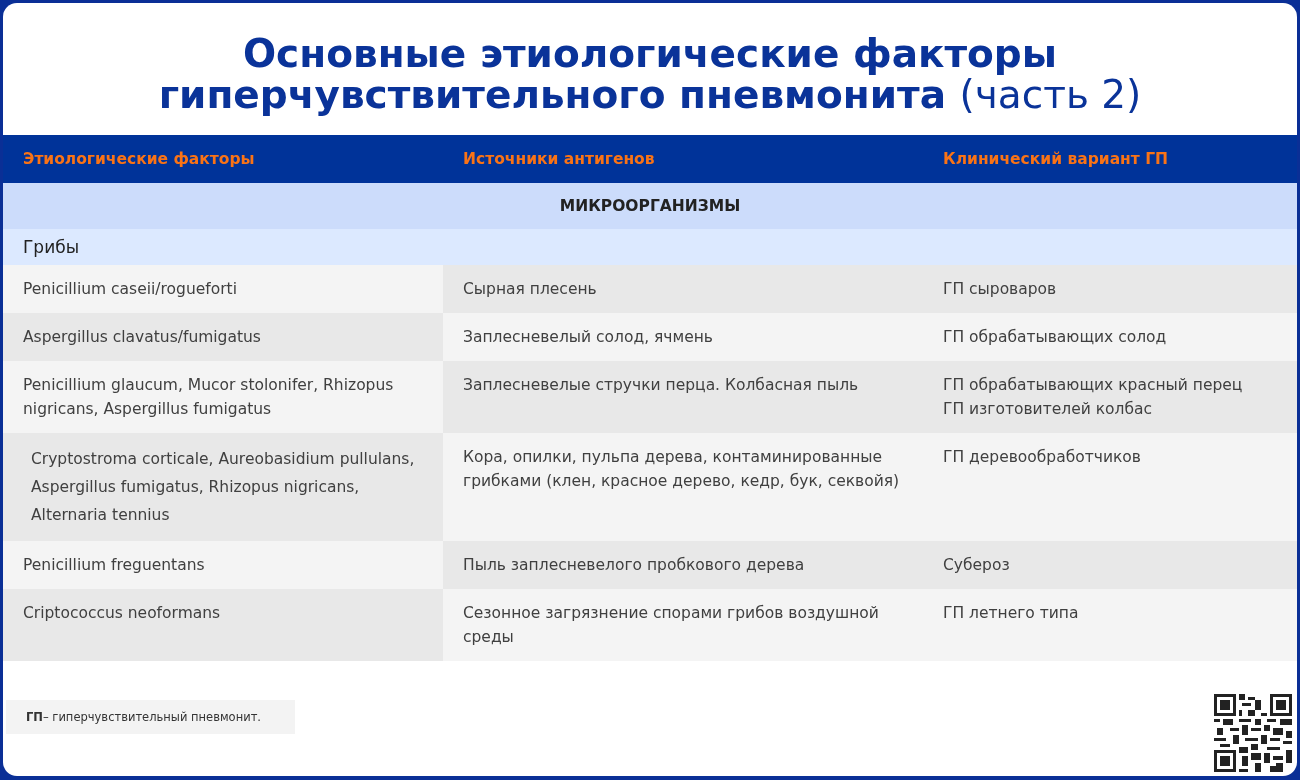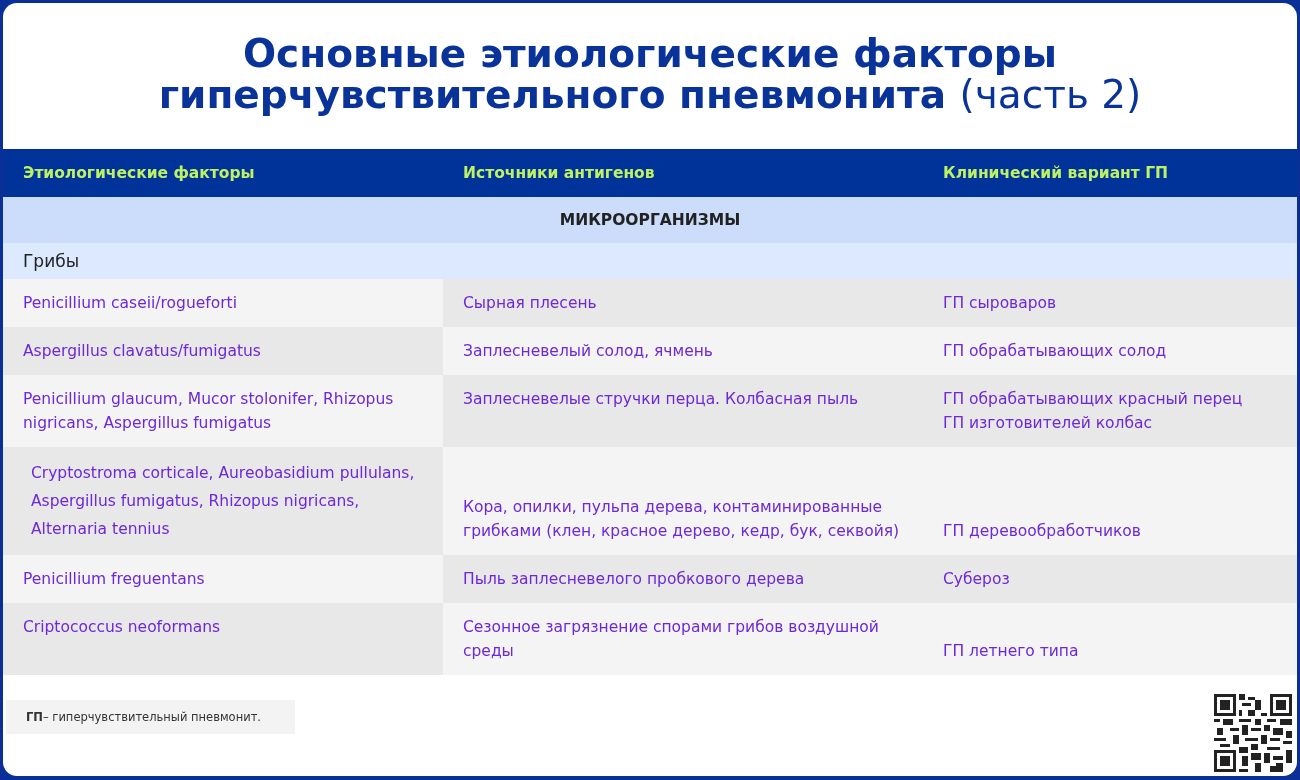--- a/index.html
+++ b/index.html
@@ -22,44 +22,44 @@
     color: #0a3399;
     font-size: 39px;
     line-height: 41px;
     font-weight: bold;
   }
   .title .light { font-weight: normal; margin-top: 24px; }
   .table {
     position: absolute; left: 0; top: 132px; width: 1294px;
   }
   .hdr {
-    display: flex; height: 48px; background: #003399; color: #bef264;
-    font-weight: bold; font-size: 15.5px; align-items: center; margin-top: 14px;
+    display: flex; height: 48px; background: #003399; color: #f97316;
+    font-weight: bold; font-size: 15.5px; align-items: center;
   }
   .hdr .c1 { width: 440px; padding-left: 20px; box-sizing: border-box; }
   .hdr .c2 { width: 480px; padding-left: 20px; box-sizing: border-box; }
   .hdr .c3 { flex: 1; padding-left: 20px; box-sizing: border-box; }
   .section {
     height: 46px; background: #ccdcfb; color: #222;
     font-weight: bold; font-size: 15.5px;
     display: flex; align-items: center; justify-content: center;
   }
   .group {
     height: 36px; background: #dce9ff; color: #222; font-size: 17px;
     display: flex; align-items: center; padding-left: 20px;
   }
-  .row { display: flex; color: #6d28d9; font-size: 15.5px; line-height: 24px; }
+  .row { display: flex; color: #404040; font-size: 15.5px; line-height: 24px; }
   .row .c1 { width: 440px; padding: 12px 20px; box-sizing: border-box; }
   .row .c23 { flex: 1; display: flex; padding: 12px 0; box-sizing: border-box; }
   .row .c2 { width: 480px; padding-left: 20px; box-sizing: border-box; }
   .row .c3 { flex: 1; padding-left: 20px; box-sizing: border-box; }
   .row.a .c1 { background: #f4f4f4; }
   .row.a .c23 { background: #e8e8e8; }
   .row.b .c1 { background: #e8e8e8; }
-  .row.b .c23 { background: #f4f4f4; align-items: flex-end; }
+  .row.b .c23 { background: #f4f4f4; }
   .row.tall .c1 { line-height: 28px; padding-left: 28px; }
   .footnote {
     position: absolute; left: 3px; top: 697px; width: 289px; height: 34px;
     background: #f3f3f3; color: #333; font-size: 11.5px;
     display: flex; align-items: center; padding-left: 20px; box-sizing: border-box;
   }
   .qr {
     position: absolute; left: 1211px; top: 691px; width: 78px; height: 78px;
   }
 </style>

